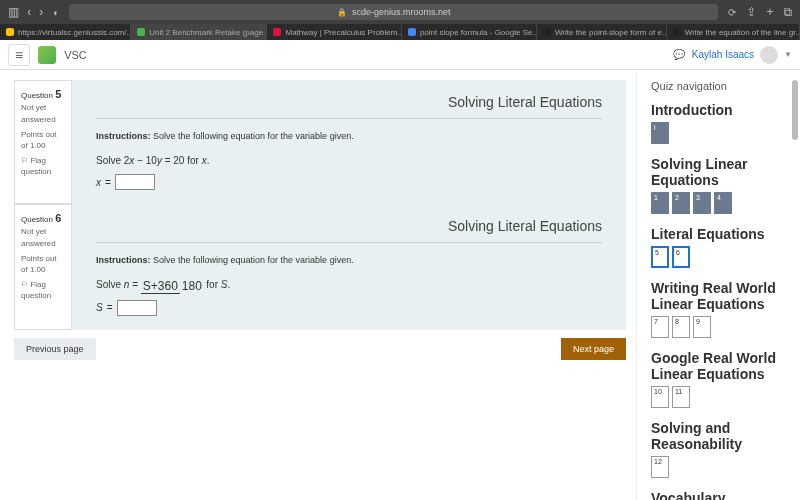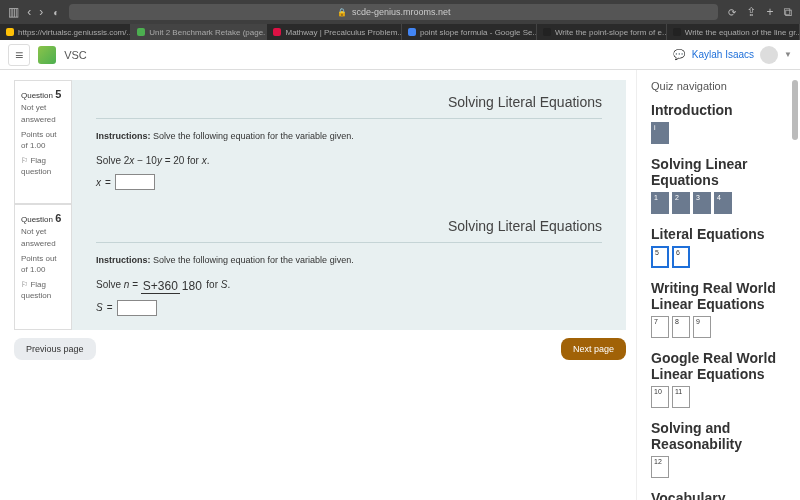--- a/index.html
+++ b/index.html
@@ -44,21 +44,21 @@
 .instr b{font-weight:bold}
 .math{font-size:10px;font-family:Georgia,serif;margin-bottom:8px}
 .math .var{font-style:italic}
 .ans{display:flex;align-items:center;gap:4px;font-family:Georgia,serif;font-size:10px}
 .ans .var{font-style:italic}
 .ans input{width:40px;height:16px;border:1px solid #888;font-size:9px;padding:1px 3px}
 .frac{display:inline-block;text-align:right;vertical-align:middle;font-size:12px;line-height:1}
 .frac .n{border-bottom:1px solid #333;padding:0 2px}
 .frac .d{padding:0 2px}
 .pager{display:flex;justify-content:space-between;margin-top:8px}
-.btn{padding:6px 12px;font-size:9px;border:none;border-radius:8px;cursor:pointer}
+.btn{padding:6px 12px;font-size:9px;border:none;border-radius:0;cursor:pointer}
 .btn-prev{background:#e9ecef;color:#333}
 .btn-next{background:#a16207;color:#fff}
 .nav-title{font-size:11px;color:#555;margin-bottom:10px}
 .section{margin-bottom:12px}
 .sec-label{font-size:14px;color:#333;margin-bottom:4px;font-weight:700}
 .boxes{display:flex;gap:3px;flex-wrap:wrap}
 .qb{width:18px;height:22px;border:1px solid #999;font-size:7px;padding:1px 2px;position:relative;background:#fff}
 .qb.done{background:#6b7a8f;border-color:#6b7a8f;color:#fff}
 .qb.intro{width:18px}
 .qb.current{border:2px solid #1e6fd9}

